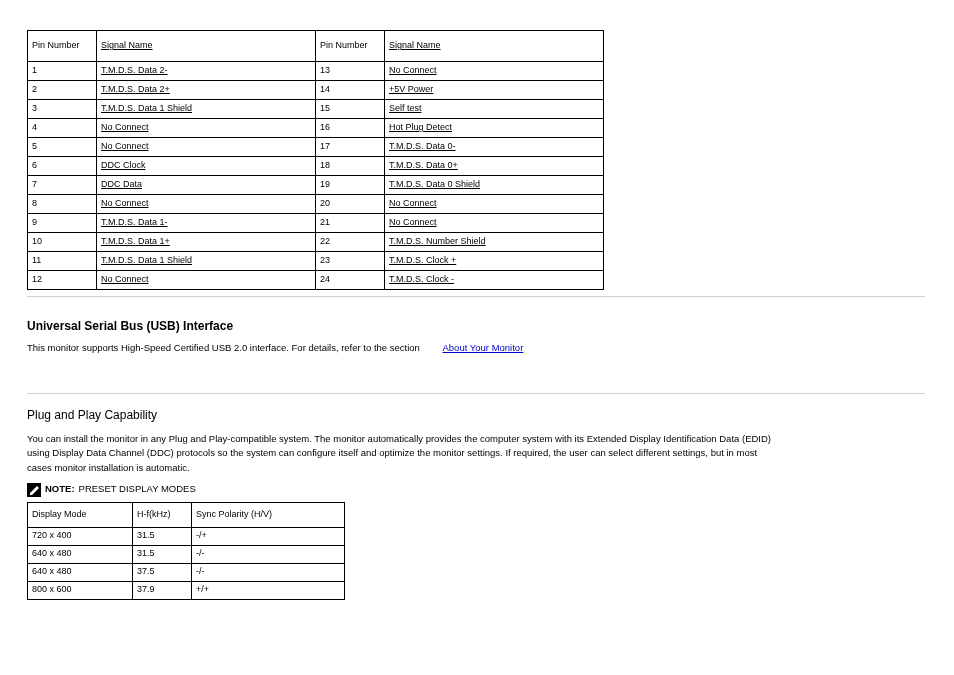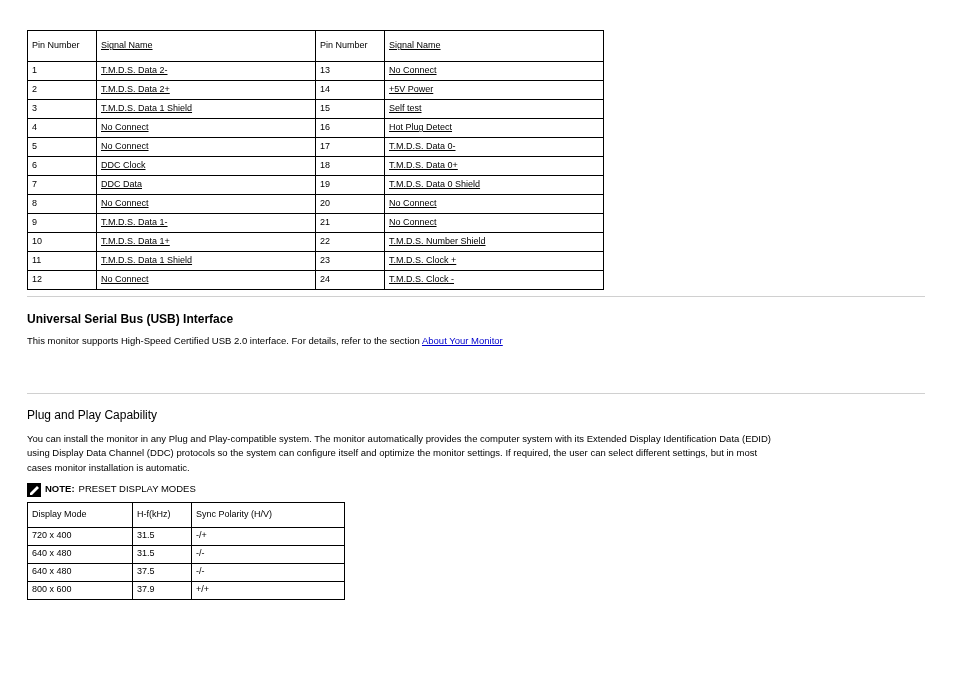--- a/index.html
+++ b/index.html
@@ -47,33 +47,34 @@
     height: 0;
     border-top: 1px solid #d0d0d0;
   }
   .hr1 { top: 296px; }
   .hr2 { top: 393px; }
 
   .link-section {
     position: absolute;
     left: 27px;
     right: 29px;
-    top: 310px;
+    top: 317px;
     font-size: 10px;
     line-height: 1.5;
   }
   .link-section h2 {
     font-size: 12px;
     font-weight: bold;
     margin: 0 0 6px 0;
   }
   .link-section .body-text { font-size: 9.5px; }
   .link-section a {
     color: #0000cc;
     text-decoration: underline;
+    margin-left: 20px;
   }
 
   .pnp-section {
     position: absolute;
     left: 27px;
     right: 29px;
     top: 408px;
   }
   .pnp-section h2 {
     font-size: 12px;

